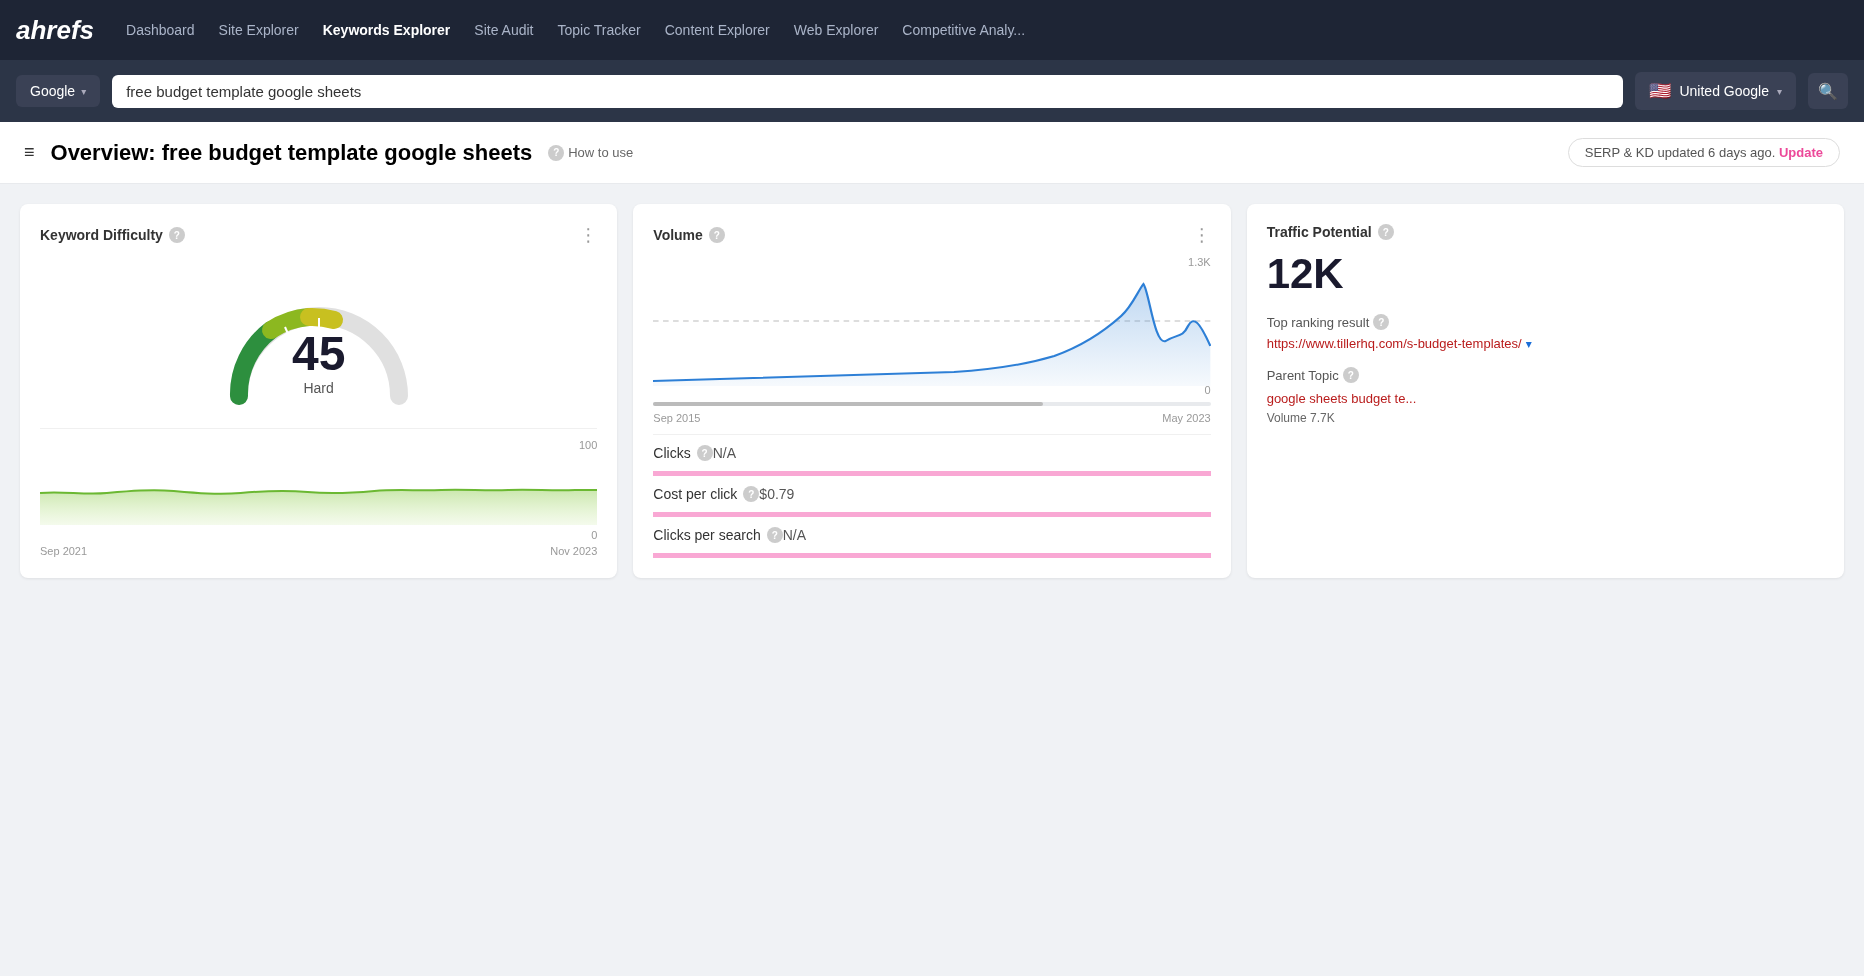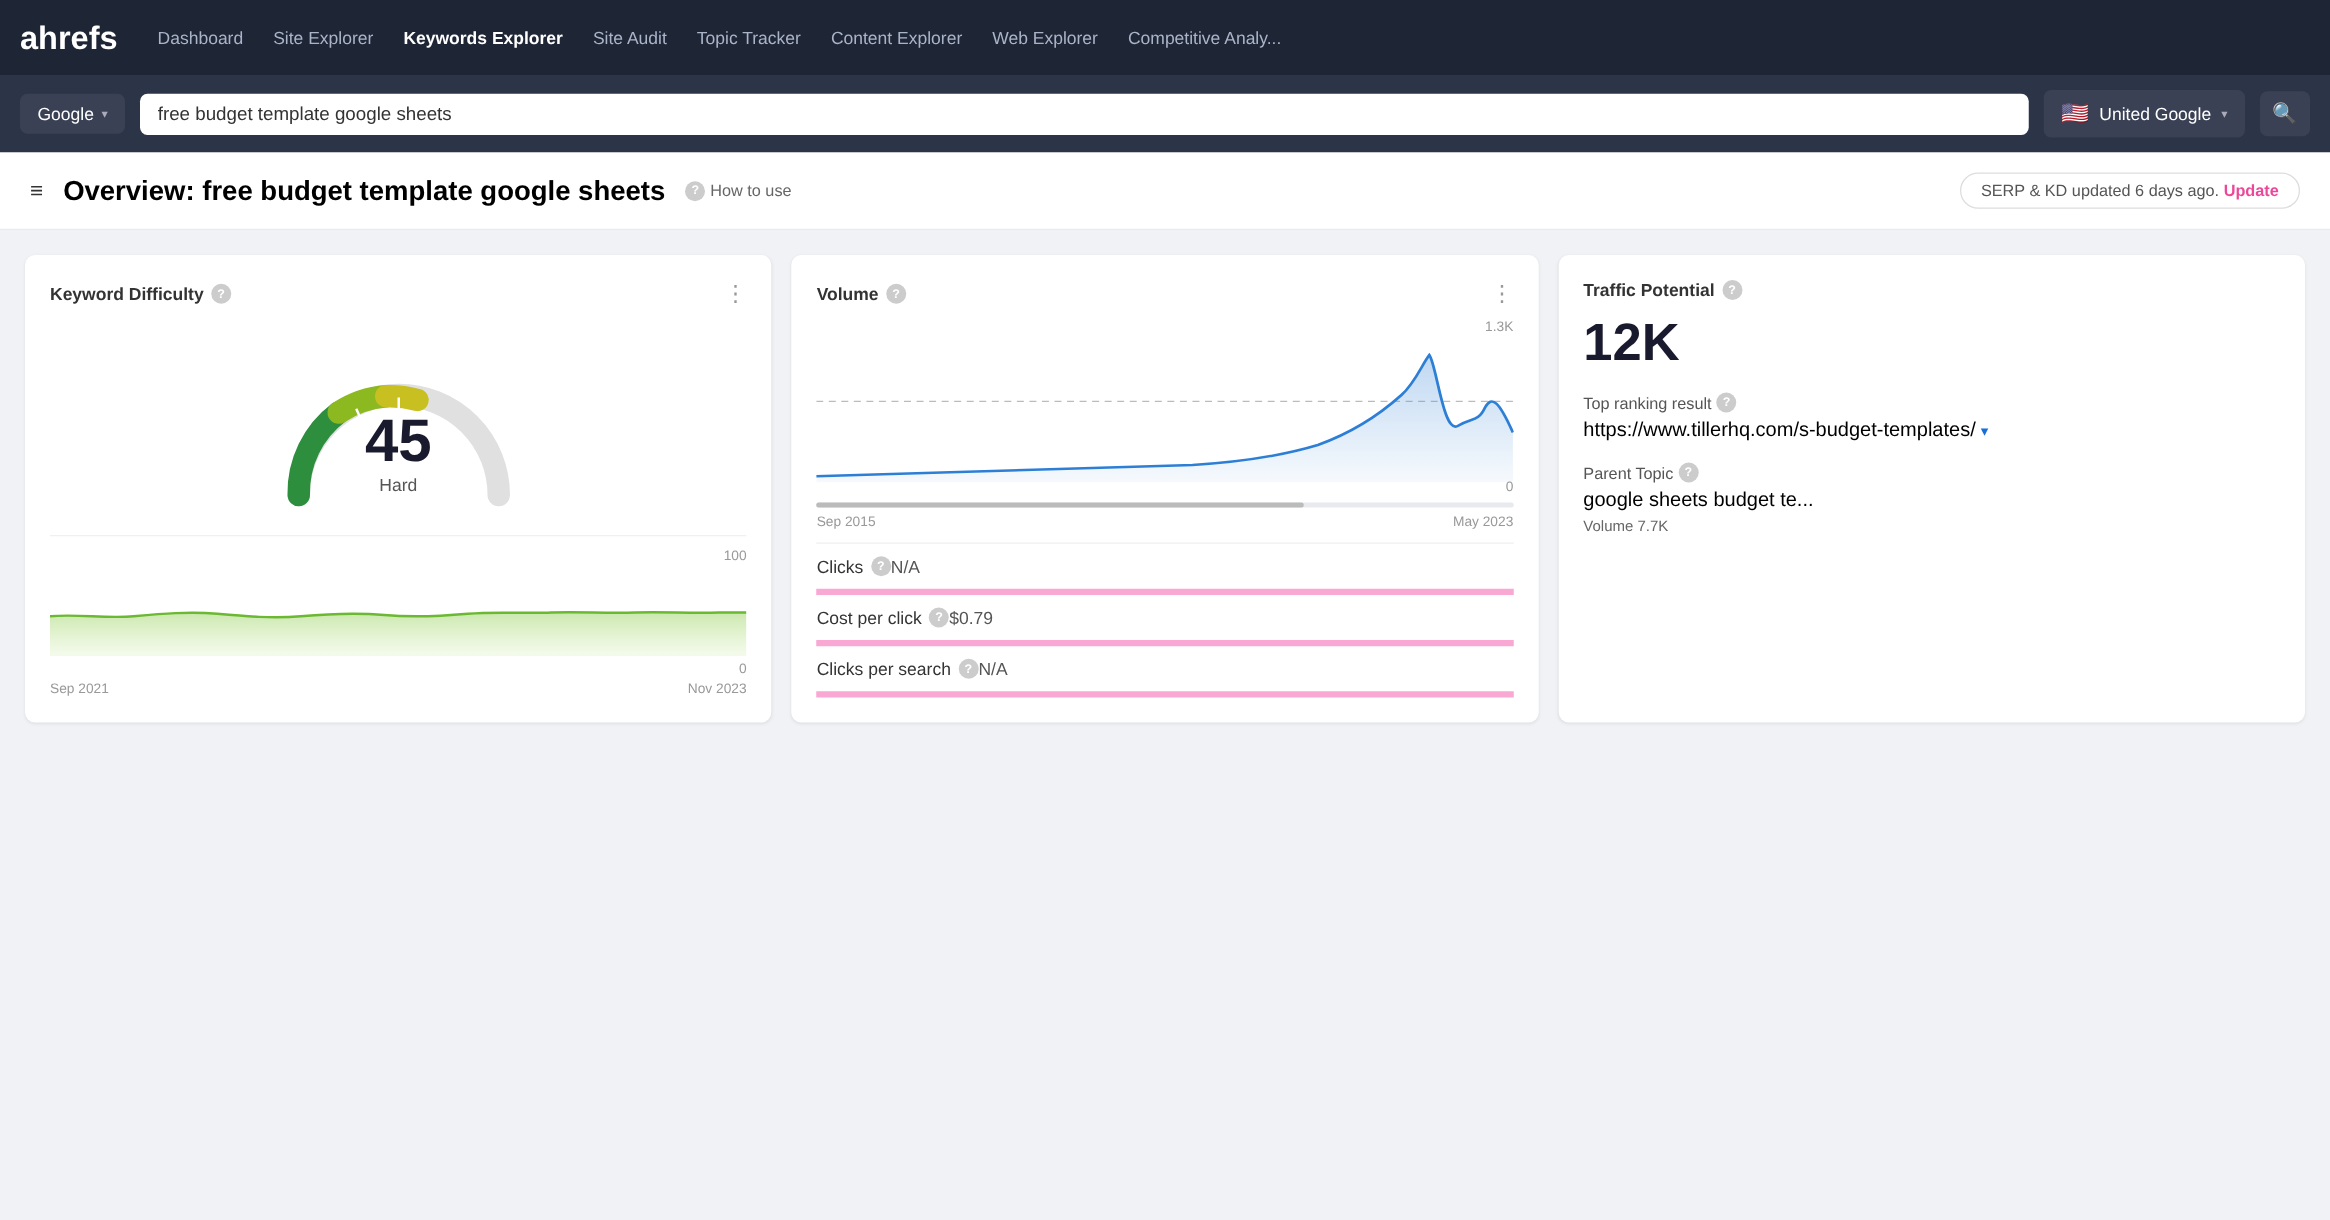--- a/index.html
+++ b/index.html
@@ -1,20 +1,20 @@
 <!DOCTYPE html>
 <html><head>
   <meta charset="utf-8">
   <style>
     * { box-sizing: border-box; margin: 0; padding: 0; }
     body { font-family: -apple-system, BlinkMacSystemFont, 'Segoe UI', sans-serif; background: #f0f2f5; }
 
     
     .nav { background: #1e2535; display: flex; align-items: center; height: 60px; padding: 0 16px; gap: 24px; }
-    .nav-logo { font-size: 26px; font-weight: 900; color: #ff6b35; margin-right: 8px; }
+    .nav-logo { font-size: 26px; font-weight: 900; color: #ff6b35; margin-right: 8px; font-style: italic; }
     .nav-logo span { color: white; }
     .nav-link { color: #aab4c8; font-size: 14px; white-space: nowrap; cursor: pointer; text-decoration: none; }
     .nav-link.active { color: white; font-weight: 600; }
 
     
     .search-bar { background: #2c3547; padding: 12px 16px; display: flex; align-items: center; gap: 12px; }
     .search-engine-btn { background: #3a4155; border: none; color: white; padding: 8px 14px; border-radius: 6px; font-size: 14px; cursor: pointer; display: flex; align-items: center; gap: 6px; }
     .search-engine-btn::after { content: '▾'; font-size: 10px; color: #aab; }
     .search-input-wrap { flex: 1; background: white; border-radius: 6px; padding: 8px 14px; font-size: 15px; color: #333; }
     .country-btn { background: #3a4155; border: none; color: white; padding: 8px 14px; border-radius: 6px; font-size: 14px; cursor: pointer; display: flex; align-items: center; gap: 8px; }
@@ -62,21 +62,21 @@
     .chart-label-0 { position: absolute; right: 0; bottom: 0; font-size: 11px; color: #999; }
     .chart-dates { display: flex; justify-content: space-between; font-size: 11px; color: #999; margin-top: 4px; }
     .volume-stats { margin-top: 10px; border-top: 1px solid #f0f0f0; }
     .stat-row { display: flex; align-items: center; padding: 10px 0; border-bottom: 5px solid #f9a8d4; font-size: 14px; color: #333; }
     .stat-label { display: flex; align-items: center; gap: 6px; }
     .stat-value { color: #555; font-size: 14px; }
 
     
     .tp-value { font-size: 42px; font-weight: 700; color: #1a1a2e; margin-bottom: 16px; }
     .tp-section-title { font-size: 13px; color: #555; margin-bottom: 6px; display: flex; align-items: center; gap: 4px; }
-    .tp-link { color: #000000; font-size: 16px; text-decoration: none; cursor: pointer; }
+    .tp-link { color: #b91c1c; font-size: 13px; text-decoration: none; cursor: pointer; }
     .tp-link-wrap { display: flex; align-items: center; gap: 4px; margin-bottom: 16px; }
     .tp-arrow { color: #1a6ed8; font-size: 12px; cursor: pointer; }
     .volume-badge { font-size: 12px; color: #666; margin-top: 4px; }
 
     
     .timeline-bar { height: 4px; background: #e8eaed; border-radius: 2px; margin: 6px 0; }
     .timeline-fill { height: 100%; width: 70%; background: #bbb; border-radius: 2px; }
   </style>
 </head>
 <body>

